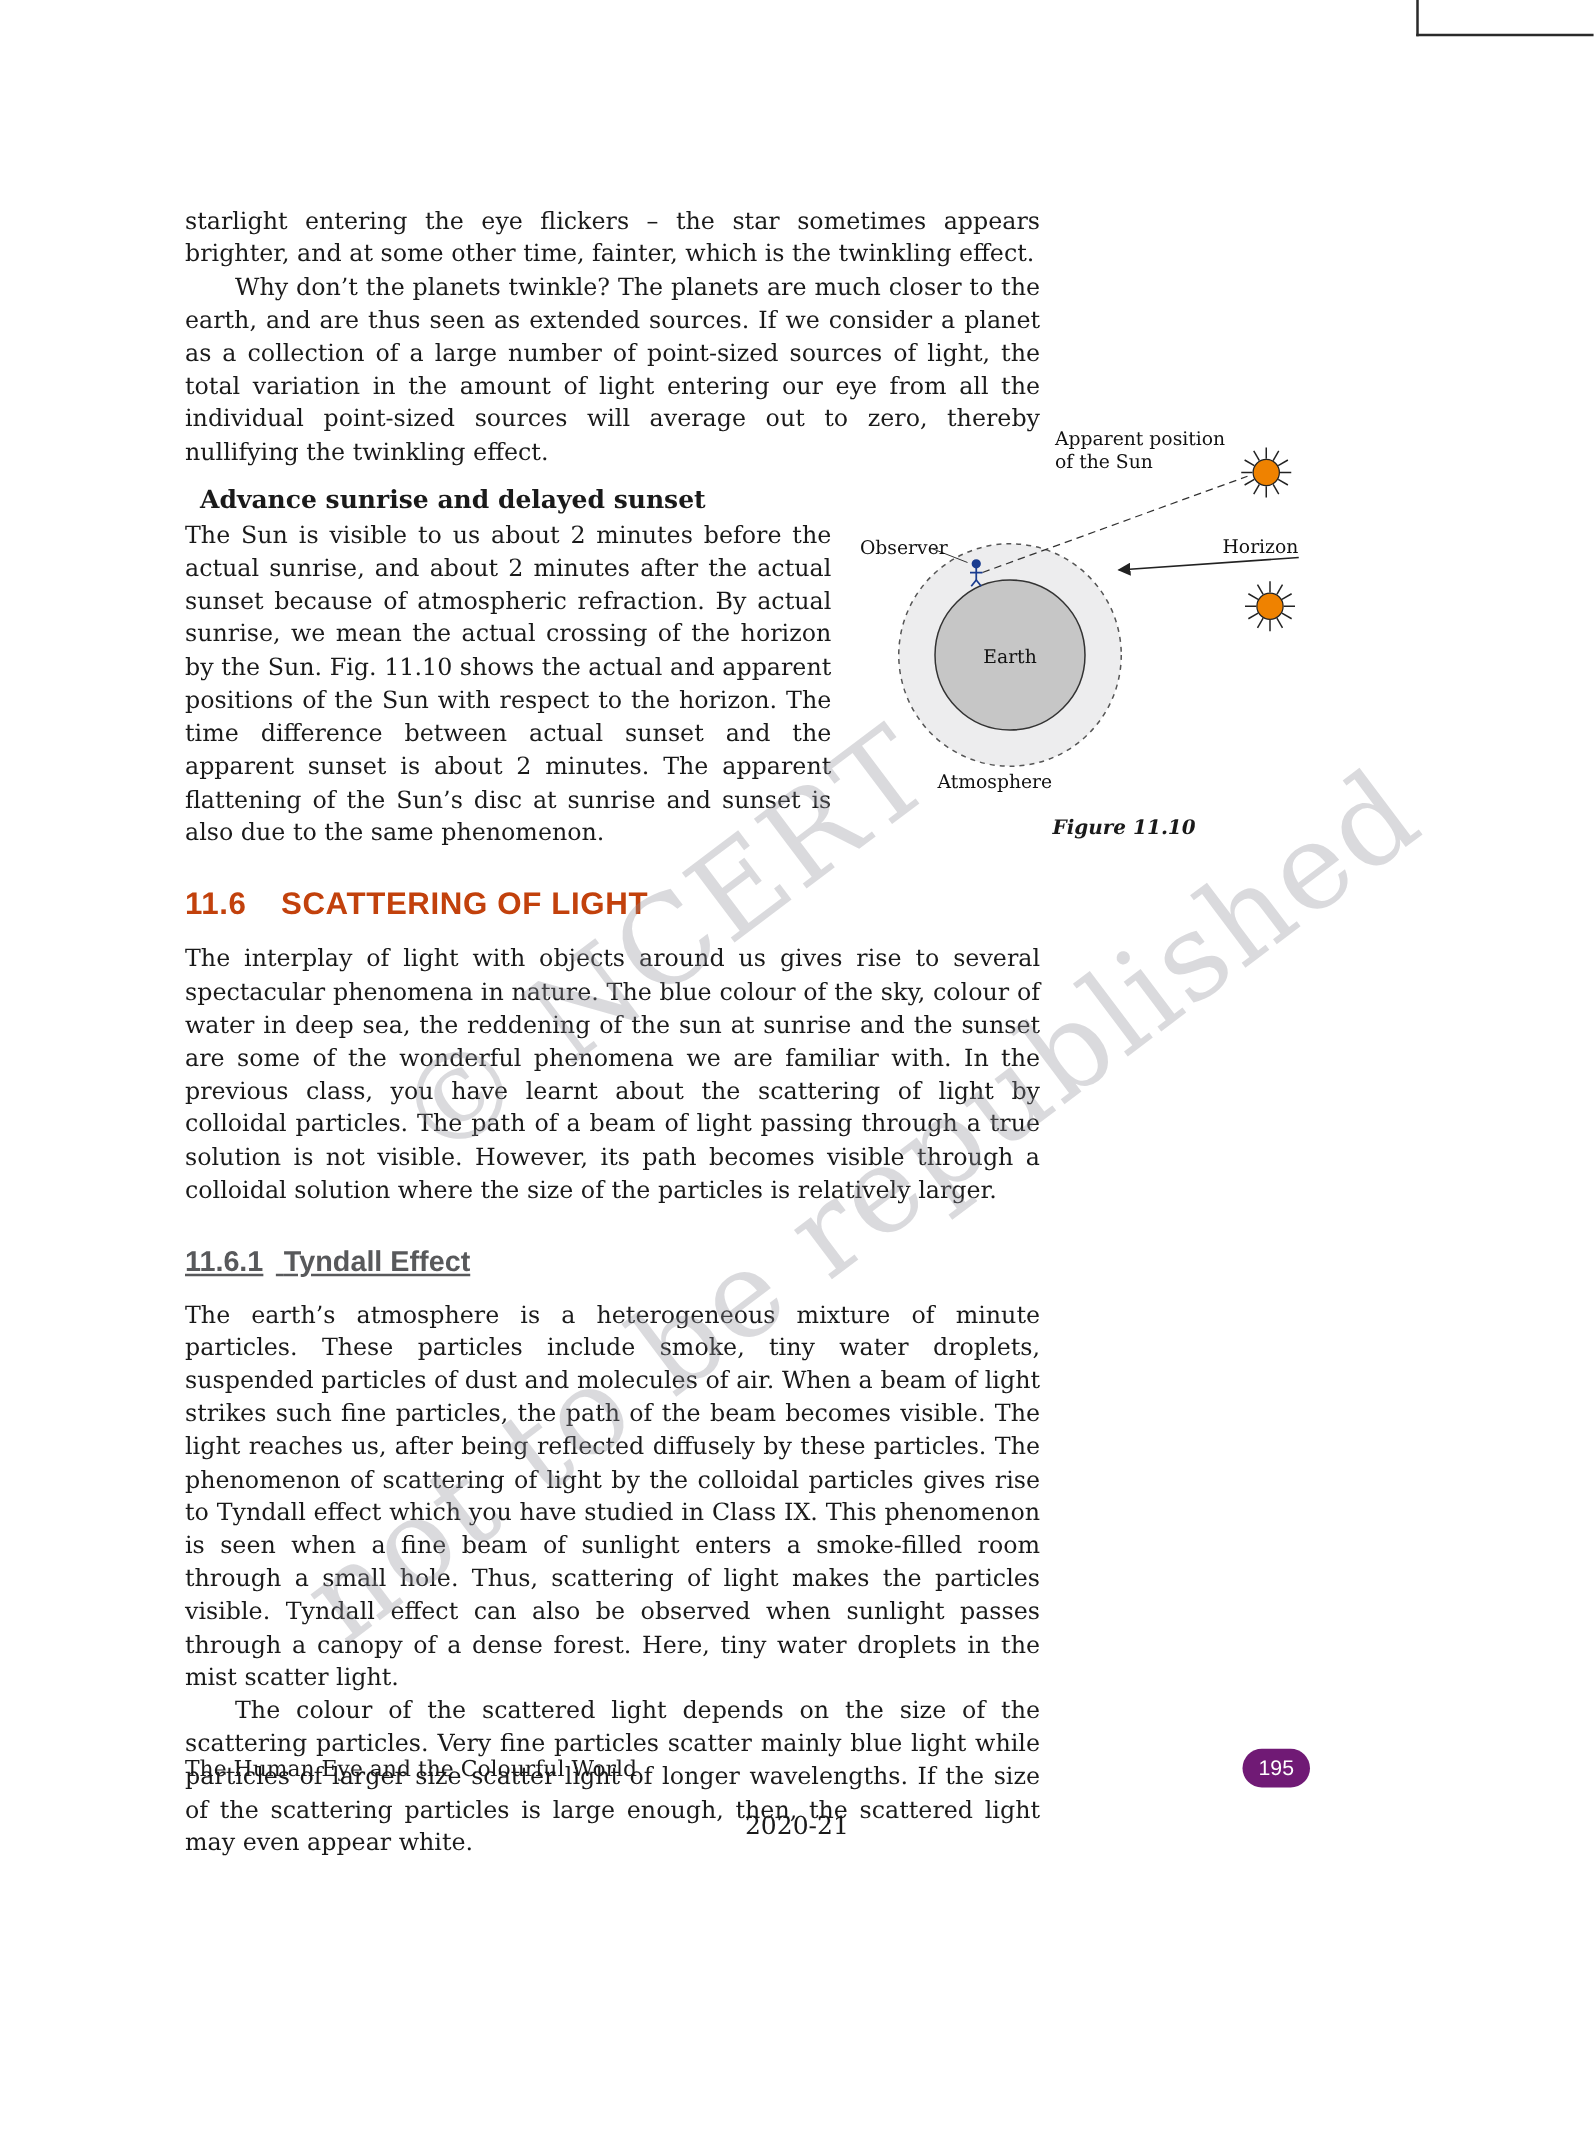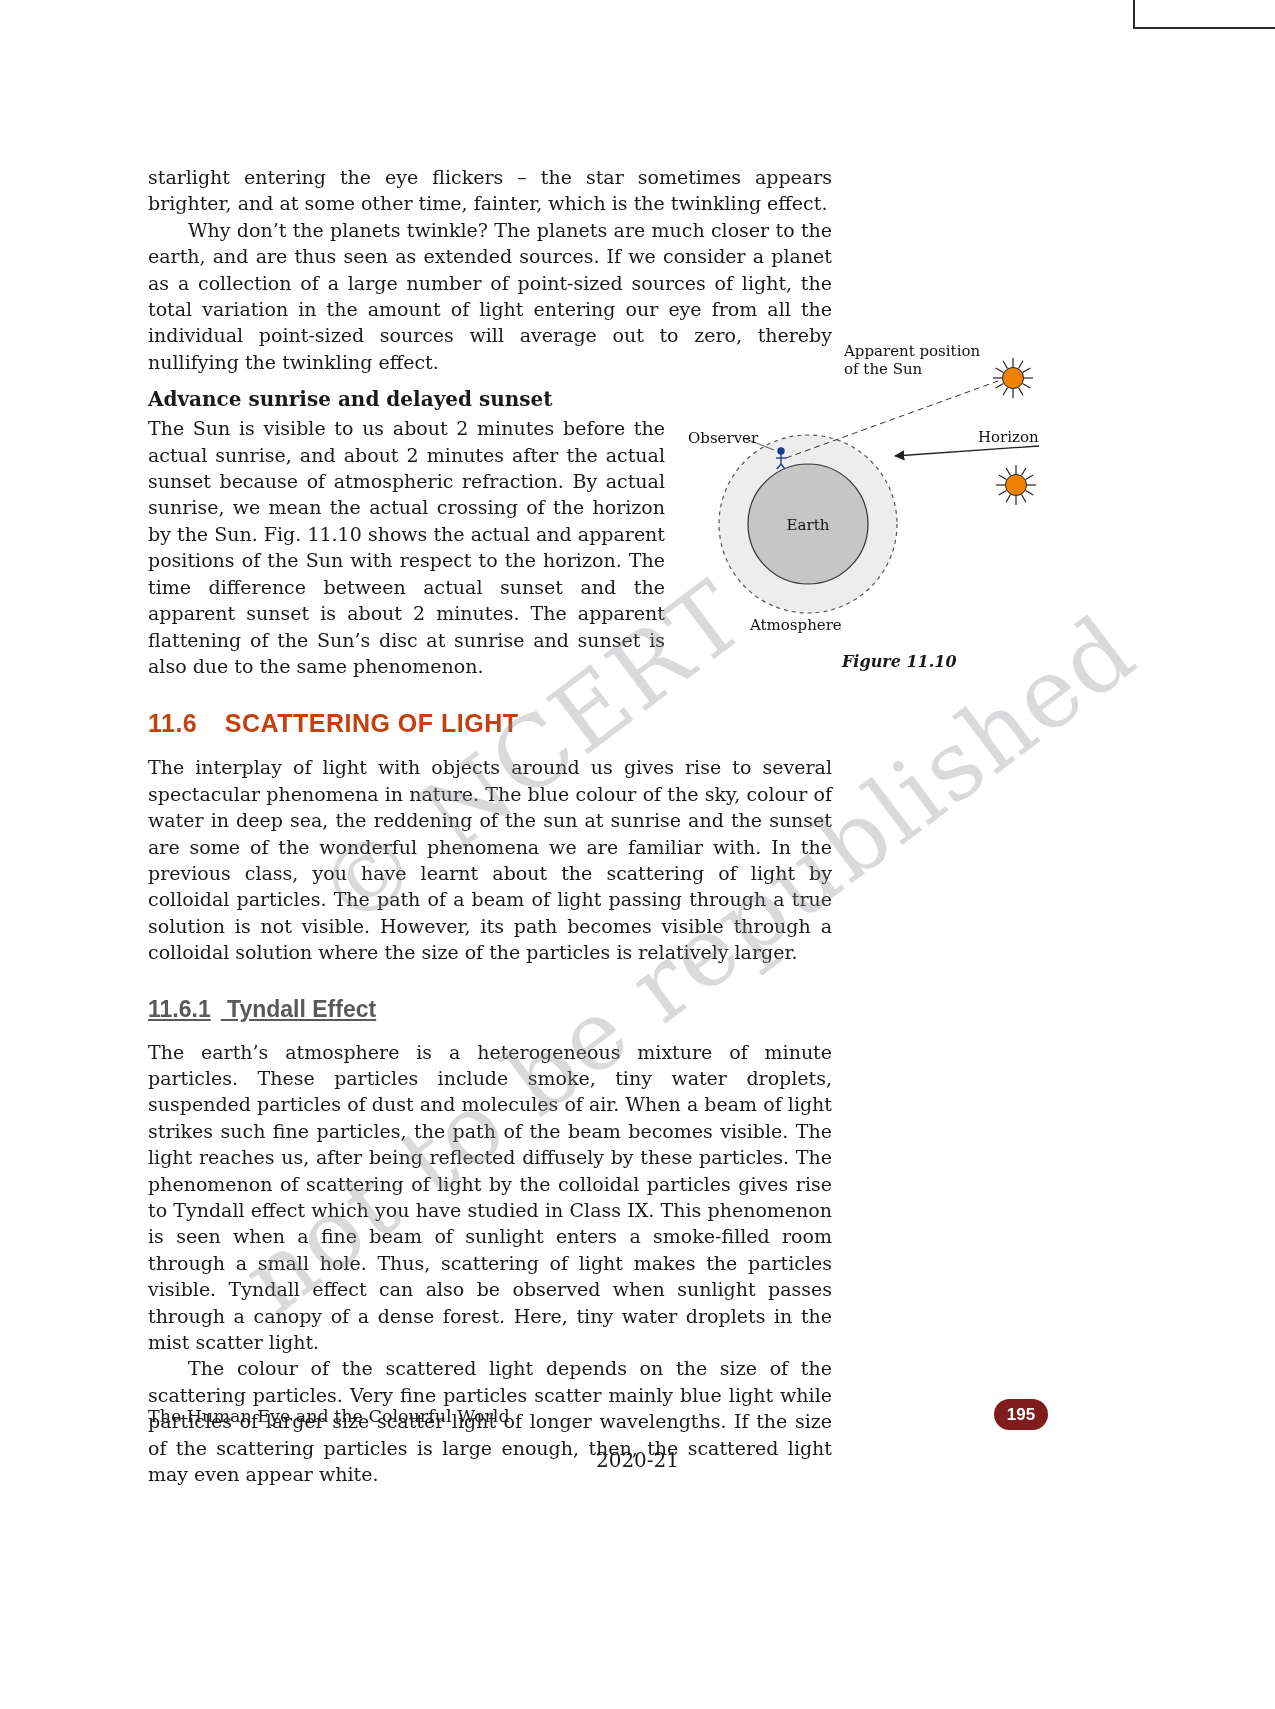--- a/index.html
+++ b/index.html
@@ -43,21 +43,21 @@
     margin:0;
     text-align:justify;
     font-size:19px;
     line-height:26.4px;
   }
   .indent{ text-indent:40px; }
   .narrow{ width:517px; }
   .h-advance{
     font-size:20px;
     font-weight:bold;
-    margin:12px 0 4px 0;
+    margin:12px 0 4px 12px;
   }
   .h-section{
     font-family:"Liberation Sans", sans-serif;
     font-weight:bold;
     font-size:25px;
     color:#c2410c;
     letter-spacing:0.5px;
     margin:30px 0 16px 0;
   }
   .h-section .sec-num{ margin-right:20px; }
@@ -99,26 +99,26 @@
   .footer-title{
     position:absolute;
     left:148px; top:1406px;
     font-size:17.5px;
     z-index:2;
   }
   .page-badge{
     position:absolute;
     left:994px; top:1399px;
     width:54px; height:31px;
-    background:#7f1d1d;
+    background:#701a75;
     border-radius:16px;
     display:flex; align-items:center; justify-content:center;
     color:#ffffff;
     font-family:"Liberation Sans", sans-serif;
-    font-weight:bold;
+    font-weight:normal;
     font-size:17px;
     z-index:2;
   }
   .year{
     position:absolute;
     left:0; top:1448px; width:100%;
     text-align:center;
     font-size:20px;
     z-index:2;
   }

